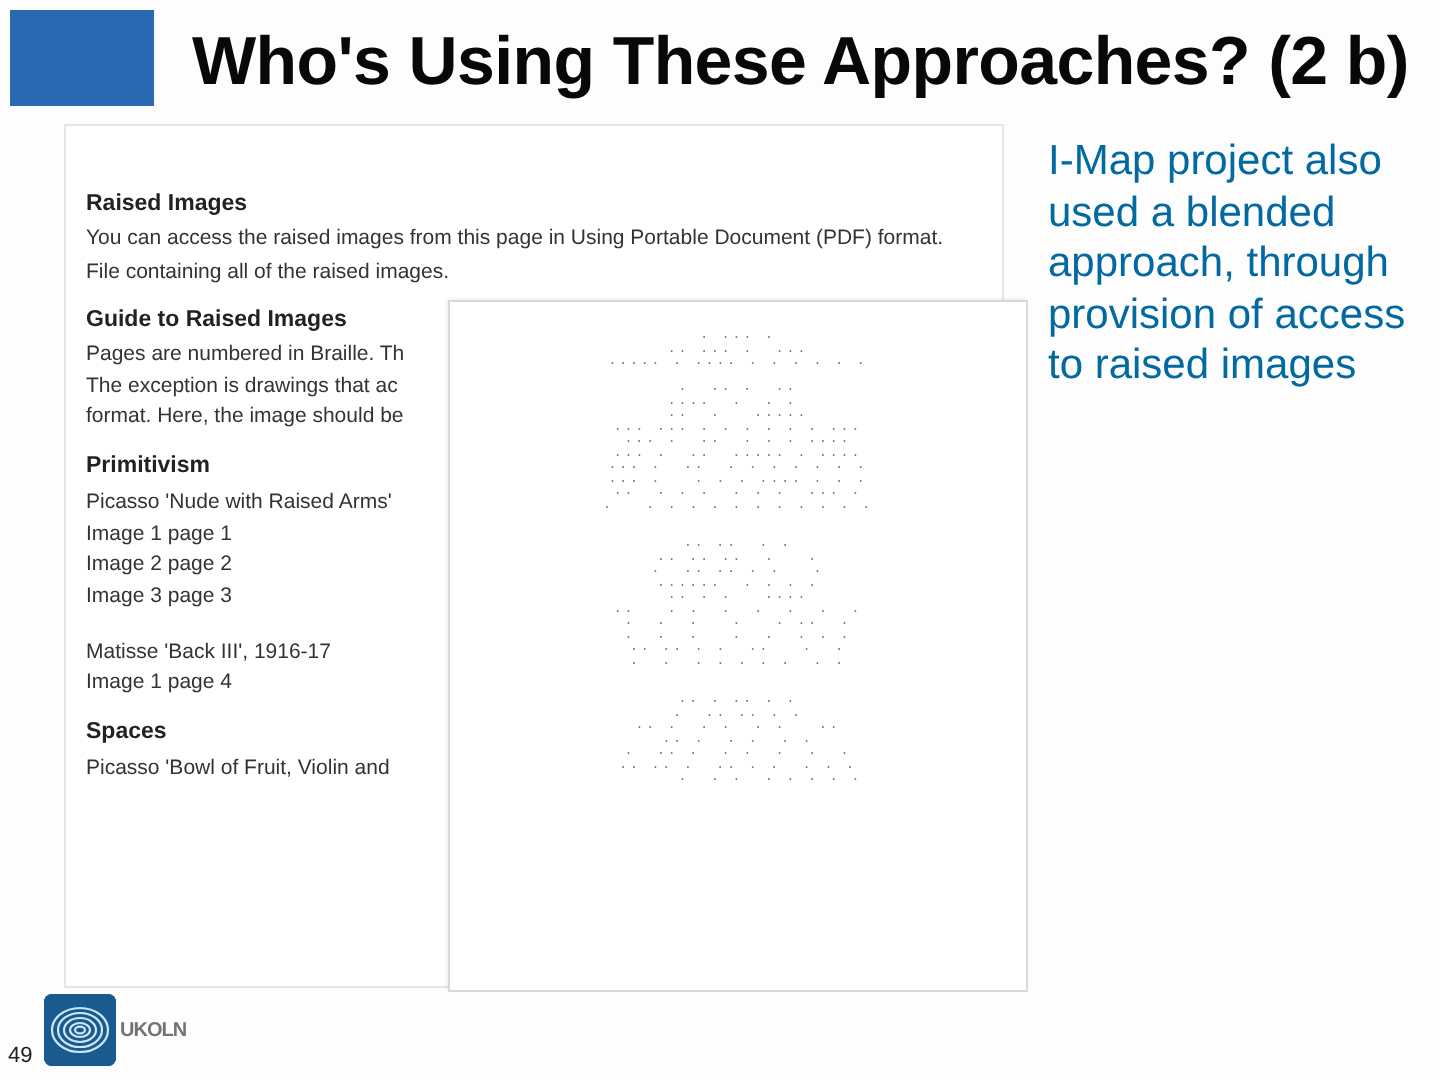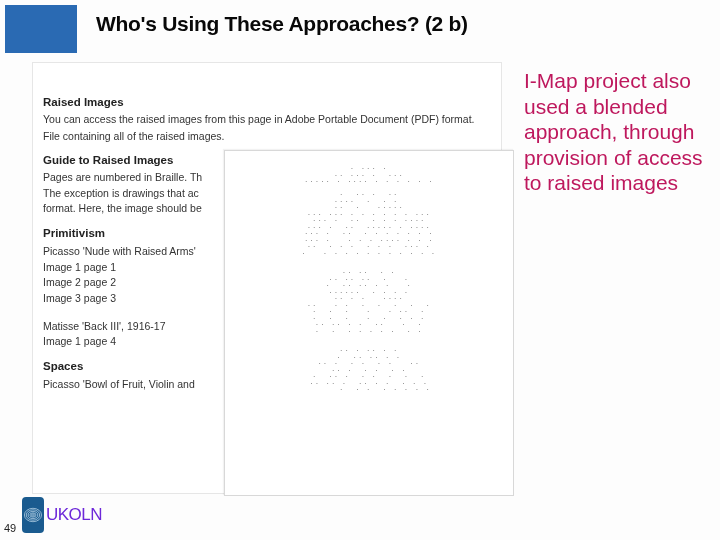--- a/index.html
+++ b/index.html
@@ -12,21 +12,21 @@
   }
   .blue-block {
     position: absolute;
     top: 5px; left: 5px;
     width: 72px; height: 48px;
     background: #2a6ab3;
   }
   .title {
     position: absolute;
     top: 12px; left: 96px;
-    font-size: 21px;
+    font-size: 34px;
     font-weight: bold;
     color: #080808;
     letter-spacing: -0.3px;
   }
   .content-image {
     position: absolute;
     top: 62px; left: 32px;
     width: 470px; height: 432px;
     background: #fff;
     border: 1px solid #e6e6e6;
@@ -65,21 +65,21 @@
     color: #777;
     letter-spacing: 1.5px;
     text-align: center;
     white-space: pre;
   }
   .right-text {
     position: absolute;
     top: 68px; left: 524px;
     width: 180px;
     font-size: 21px;
-    color: #be185d;
+    color: #0369a1;
     line-height: 1.22;
   }
   .page-num {
     position: absolute;
     bottom: 6px; left: 4px;
     font-size: 11px;
     color: #222;
     text-align: center;
   }
   .logo {
@@ -92,37 +92,37 @@
   .logo-mark {
     width: 36px; height: 36px;
     background: #1a5b8f;
     border-radius: 4px;
     margin-right: 2px;
     position: relative;
     overflow: hidden;
   }
   .logo-mark svg { width: 100%; height: 100%; }
   .logo-text {
-    font-size: 17px;
-    font-weight: normal;
-    color: #6d28d9;
+    font-size: 10px;
+    font-weight: bold;
+    color: #737373;
     letter-spacing: -0.5px;
   }
 </style>
 </head>
 <body>
 
 <div class="blue-block"></div>
 
 <div class="title">Who's Using These Approaches? (2 b)</div>
 
 <div class="content-image">
   <div class="content-inner">
     <h4>Raised Images</h4>
-    <p>You can access the raised images from this page in Adobe Portable Document (PDF) format.</p>
+    <p>You can access the raised images from this page in Using Portable Document (PDF) format.</p>
     <p class="link">File containing all of the raised images.</p>
 
     <h4 style="margin-top:10px">Guide to Raised Images</h4>
     <p>Pages are numbered in Braille. Th</p>
     <p>The exception is drawings that ac</p>
     <p>format. Here, the image should be</p>
 
     <h4 style="margin-top:10px">Primitivism</h4>
     <p style="margin-top:4px">Picasso 'Nude with Raised Arms'</p>
     <p>Image 1   page 1</p>

